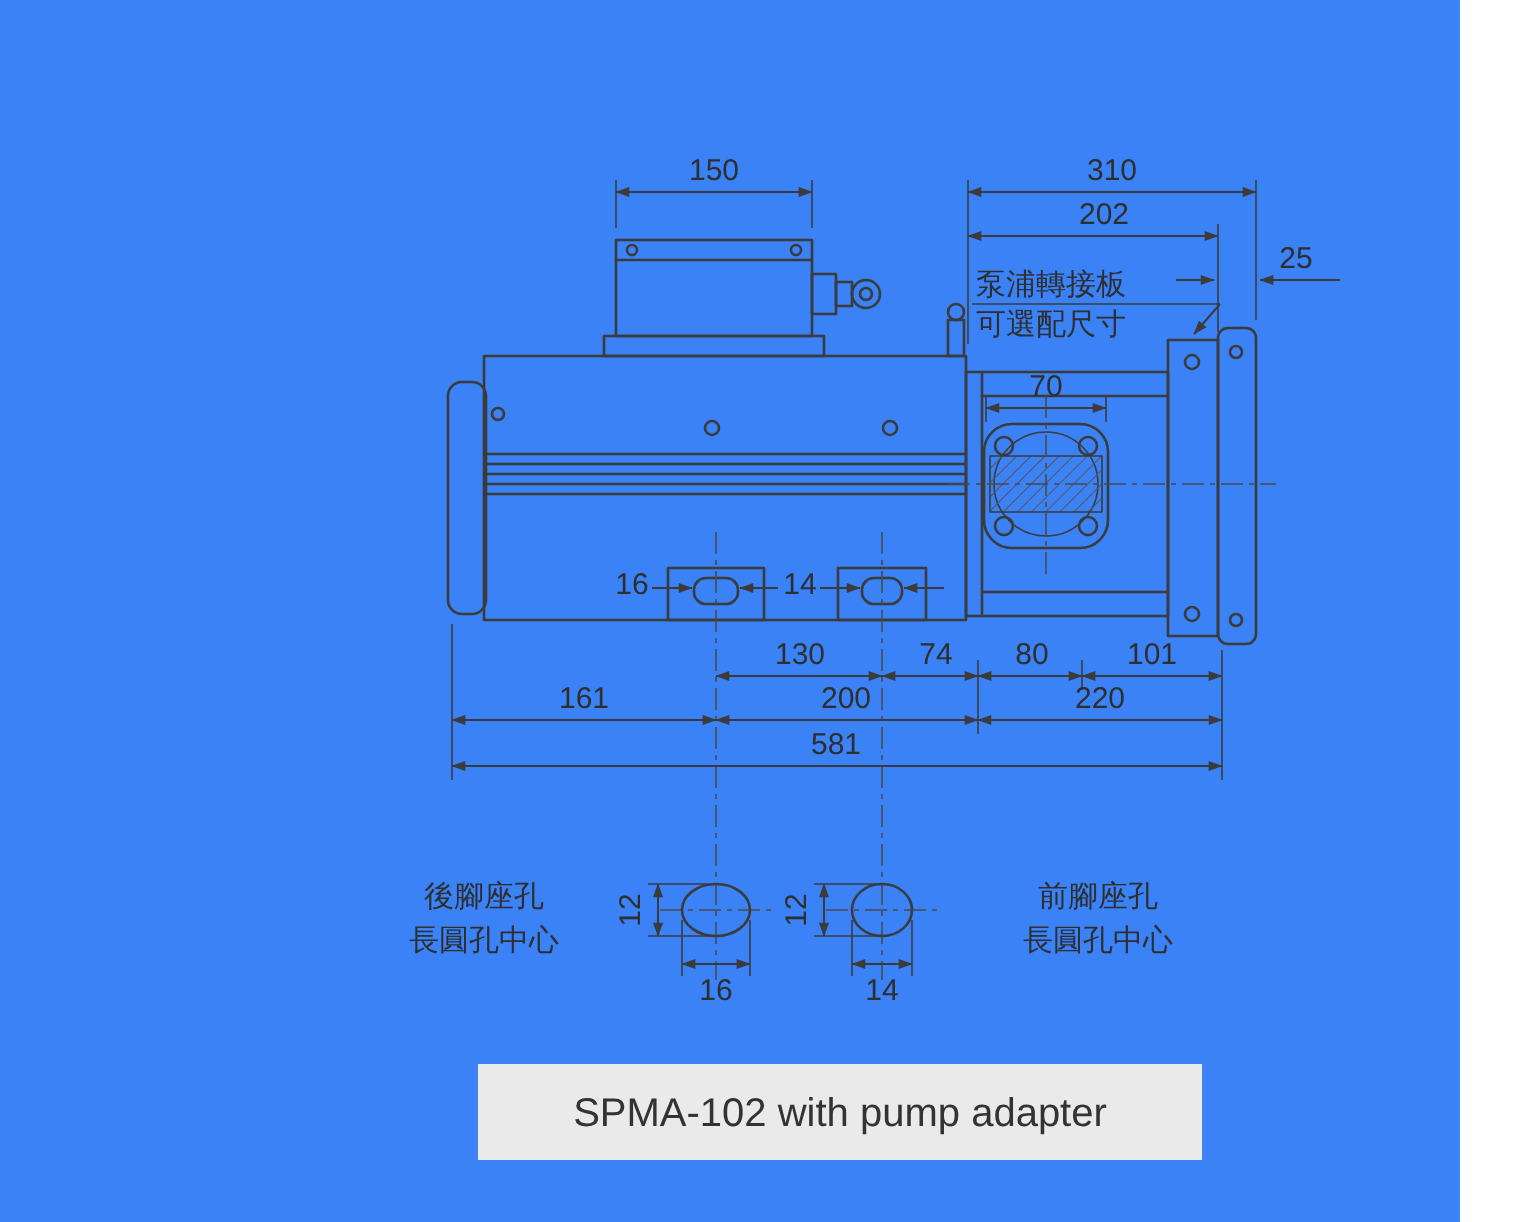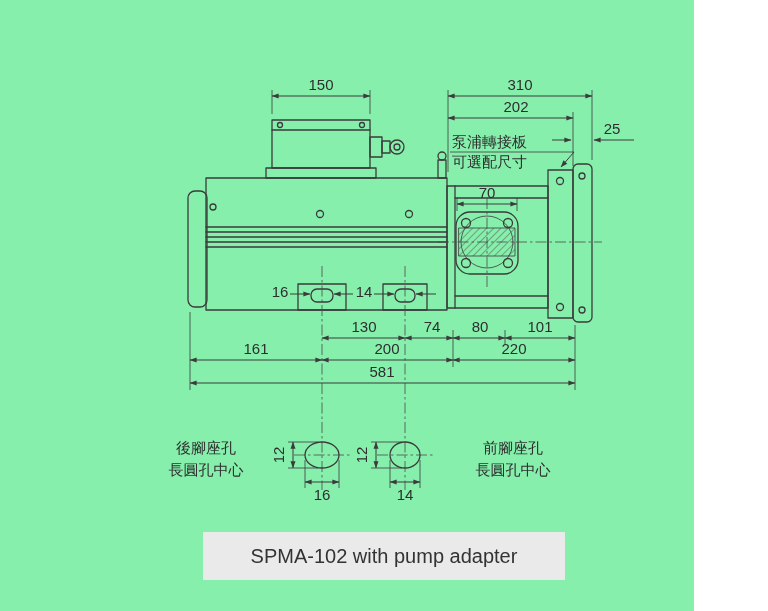--- a/index.html
+++ b/index.html
@@ -1,17 +1,17 @@
 <!DOCTYPE html>
 <html><head>
 <meta charset="utf-8">
 <style>
   html,body{margin:0;padding:0;background:#ffffff;}
-  .stage{width:694px;height:611px;position:relative;background:#86efac;
-         font-family:"Liberation Sans","DejaVu Sans",sans-serif;overflow:hidden;}
+  .stage{width:694px;height:611px;position:relative;background:#3b82f6;
+         font-family:"Liberation Sans","DejaVu Sans",sans-serif;overflow:hidden;padding-left:36px;}
   svg{display:block;}
   .ln{stroke:#3b3b3b;stroke-width:1.3;fill:none;stroke-linecap:round;stroke-linejoin:round;}
   .thin{stroke:#3b3b3b;stroke-width:0.8;fill:none;}
   .dim{stroke:#3b3b3b;stroke-width:1;fill:none;}
   .cl{stroke:#4a4a4a;stroke-width:0.8;fill:none;stroke-dasharray:11 3 2.5 3;}
   text{fill:#2e2e2e;font-size:15px;font-family:"Liberation Sans","DejaVu Sans",sans-serif;
        text-anchor:middle;}
   .note{text-anchor:start;}
   .cap{font-size:20px;fill:#333333;}
 </style>

